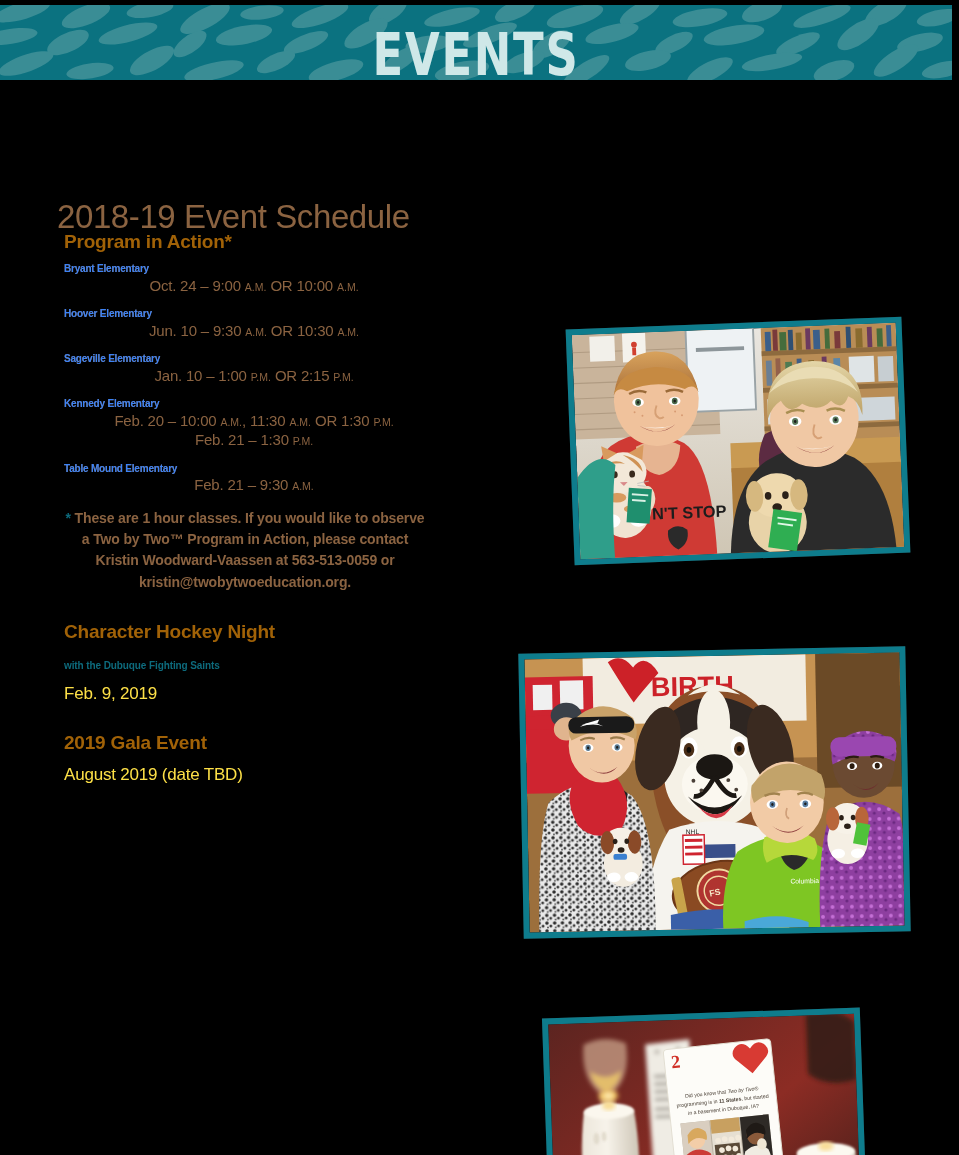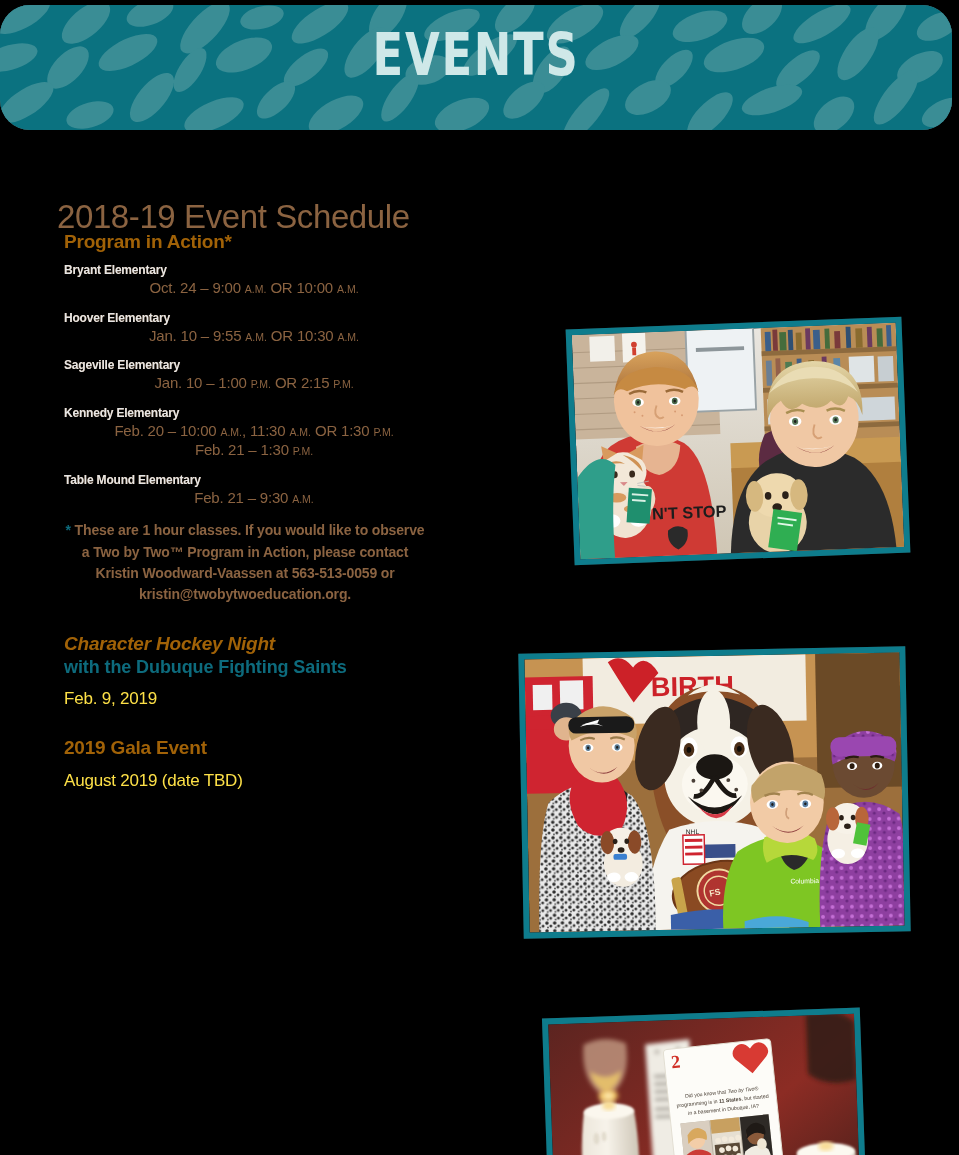--- a/index.html
+++ b/index.html
@@ -15,24 +15,23 @@
     font-family: "Liberation Sans", sans-serif;
     background: #000000;
   }
 
   
   #banner {
     position: absolute;
     left: 0;
     top: 5px;
     width: 952px;
-    height: 125px;
+    height: 75px;
     background: #737373;
     overflow: hidden;
-    border-radius: 30px;
   }
   #banner-pattern {
     position: absolute;
     inset: 0;
     width: 100%;
     height: 100%;
   }
   #banner-title {
     position: absolute;
     left: 0;
@@ -82,33 +81,33 @@
   .section-head {
     color: #a16207;
     font-size: 19px;
     font-weight: bold;
     letter-spacing: -0.2px;
     margin: 0 0 11px 0;
     line-height: 1.12;
   }
   .section-sub {
     color: #0d6b7d;
-    font-size: 18px;
+    font-size: 10px;
     font-weight: bold;
     letter-spacing: -0.1px;
     line-height: 1.15;
     margin: 0;
   }
 
   .event {
     margin-bottom: 13px;
   }
   .event-name {
-    color: #e5e5e5;
-    font-size: 12px;
+    color: #3b82f6;
+    font-size: 10px;
     font-weight: bold;
     letter-spacing: -0.2px;
     line-height: 1.25;
     text-shadow: 0 0 0.4px #8a5a2a;
   }
   .event-date {
     color: #8b6341;
     font-size: 15px;
     line-height: 1.3;
     letter-spacing: -0.2px;
@@ -250,21 +249,21 @@
 
     <div class="section-head">Program in Action*</div>
 
     <div id="events-list">
         <div class="event">
           <div class="event-name">Bryant Elementary</div>
           <div class="event-date"><span>Oct. 24 – 9:00 </span><span class="ampm">A.M.</span><span> OR 10:00 </span><span class="ampm">A.M.</span></div>
         </div>
         <div class="event">
           <div class="event-name">Hoover Elementary</div>
-          <div class="event-date"><span>Jan. 10 – 9:55 </span><span class="ampm">A.M.</span><span> OR 10:30 </span><span class="ampm">A.M.</span></div>
+          <div class="event-date"><span>Jun. 10 – 9:30 </span><span class="ampm">A.M.</span><span> OR 10:30 </span><span class="ampm">A.M.</span></div>
         </div>
         <div class="event">
           <div class="event-name">Sageville Elementary</div>
           <div class="event-date"><span>Jan. 10 – 1:00 </span><span class="ampm">P.M.</span><span> OR 2:15 </span><span class="ampm">P.M.</span></div>
         </div>
         <div class="event">
           <div class="event-name">Kennedy Elementary</div>
           <div class="event-date"><span>Feb. 20 – 10:00 </span><span class="ampm">A.M.</span><span>, 11:30 </span><span class="ampm">A.M.</span><span> OR 1:30 </span><span class="ampm">P.M.</span></div>
           <div class="event-date"><span>Feb. 21 – 1:30 </span><span class="ampm">P.M.</span></div>
         </div>
@@ -273,21 +272,21 @@
           <div class="event-date"><span>Feb. 21 – 9:30 </span><span class="ampm">A.M.</span></div>
         </div>
       </div>
 
     <div id="footnote">
       <span class="star">*</span><span> These are 1 hour classes. If you would like to observe a Two by Two™ Program in Action, please contact Kristin Woodward-Vaassen at 563-513-0059 or kristin@twobytwoeducation.org.</span>
     </div>
 
     <div class="block-gap-lg"></div>
 
-    <div class="section-head" style="margin-bottom:2px;font-style:italic;">Character Hockey Night</div>
+    <div class="section-head" style="margin-bottom:18px;">Character Hockey Night</div>
     <div class="section-sub">with the Dubuque Fighting Saints</div>
     <div class="plain-date">Feb. 9, 2019</div>
 
     <div class="block-gap-lg"></div>
 
     <div class="section-head" style="margin-bottom:2px;">2019 Gala Event</div>
     <div class="plain-date">August 2019 (date TBD)</div>
   </div>
 
   <div class="photo" id="photo-1">

